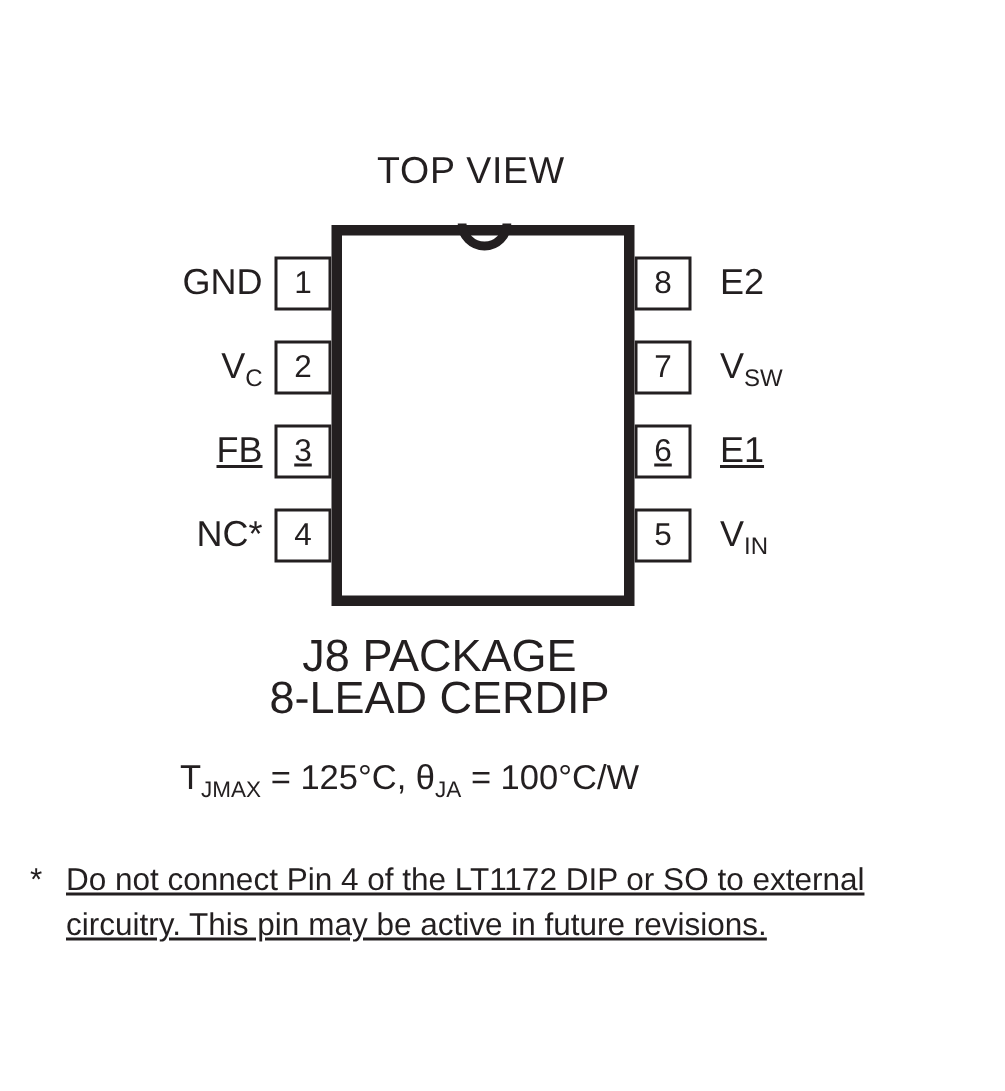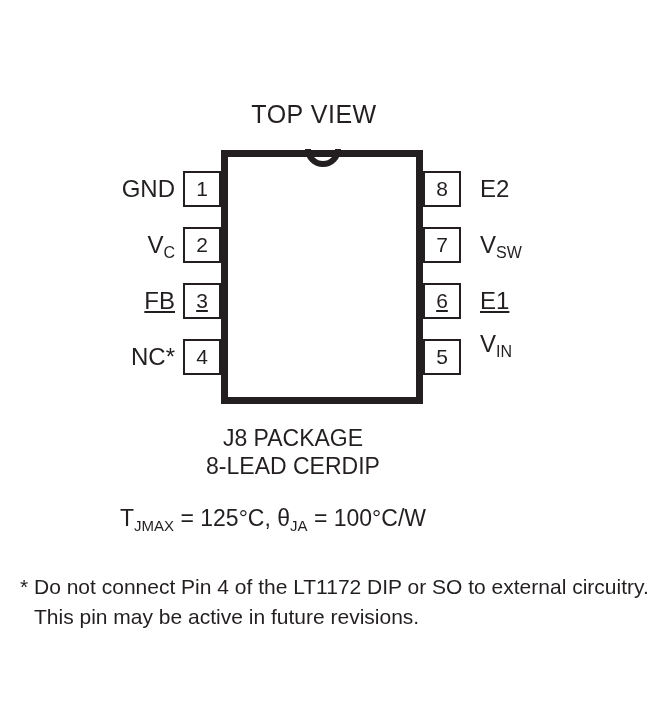--- a/index.html
+++ b/index.html
@@ -107,21 +107,21 @@
     top: 5px;
   }
 
   
   #package-caption {
     position: absolute;
     top: 424px;
     left: 0;
     width: 586px;
     text-align: center;
-    font-size: 23px;
+    font-size: 30px;
     line-height: 28px;
     color: #231f20;
   }
 
   
   #thermal-line {
     position: absolute;
     top: 505px;
     left: 0;
     width: 546px;
@@ -149,21 +149,22 @@
     color: #231f20;
   }
   #footnote-marker {
     position: absolute;
     left: 0;
     top: 0;
     width: 20px;
   }
   #footnote-text {
     display: block;
-    margin-left: 14px;
+    margin-left: 24px;
+    text-decoration: underline;
   }
 </style>
 </head>
 <body>
 
 <div id="top-view-title">TOP VIEW</div>
 
 <div id="package-drawing">
 
   <div id="chip-body"></div>
@@ -183,21 +184,21 @@
   <div class="pin-box right pin-row-4">5</div>
 
   <div class="pin-label left pin-row-1" style="top:171px">GND</div>
   <div class="pin-label left pin-row-2" style="top:227px">V<sub>C</sub></div>
   <div class="pin-label left pin-row-3" style="top:283px">FB</div>
   <div class="pin-label left pin-row-4" style="top:339px">NC*</div>
 
   <div class="pin-label right pin-row-1" style="top:171px">E2</div>
   <div class="pin-label right pin-row-2" style="top:227px">V<sub>SW</sub></div>
   <div class="pin-label right pin-row-3" style="top:283px">E1</div>
-  <div class="pin-label right pin-row-4" style="top:326px">V<sub>IN</sub></div>
+  <div class="pin-label right pin-row-4" style="top:339px">V<sub>IN</sub></div>
 </div>
 
 <div id="package-caption">
   <div>J8 PACKAGE</div>
   <div>8-LEAD CERDIP</div>
 </div>
 
 <div id="thermal-line">T<sub>JMAX</sub> = 125°C, θ<sub>JA</sub> = 100°C/W</div>
 
 <div id="footnote">

